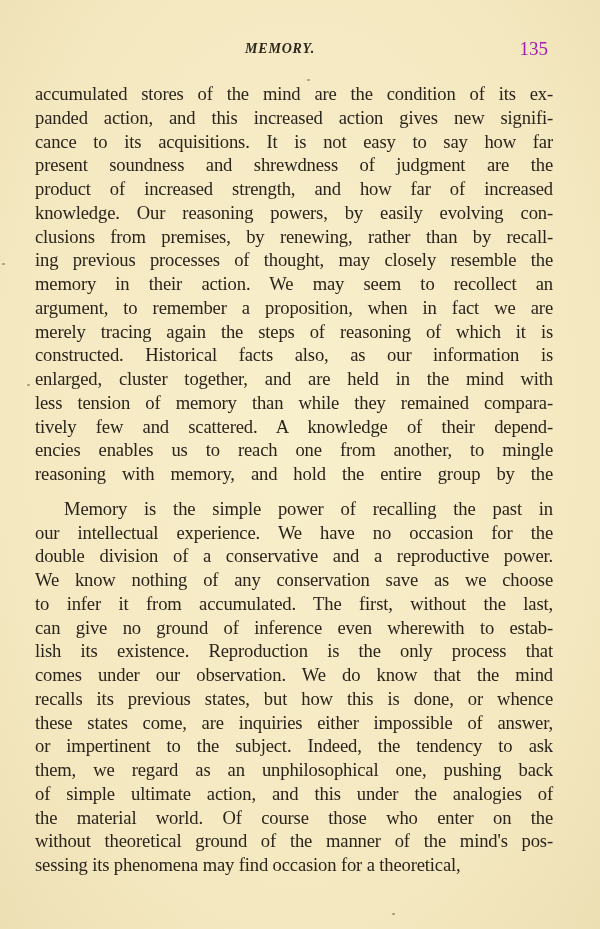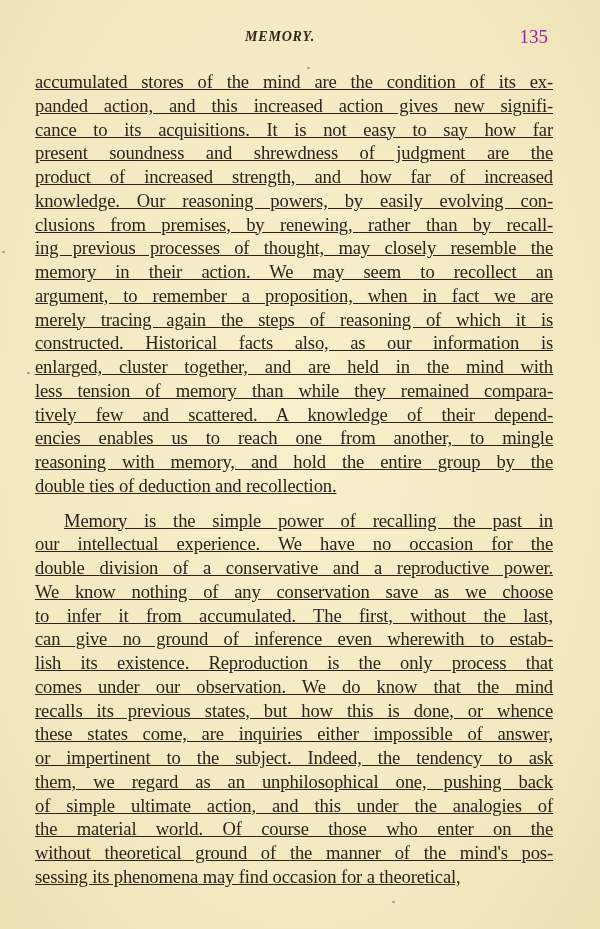--- a/index.html
+++ b/index.html
@@ -12,21 +12,21 @@
       background: #f6ecc6;
       background-image: radial-gradient(ellipse at 50% 45%, #f8efcc 0%, #f4e8c0 70%, #eddfb4 100%);
       overflow: hidden;
       position: relative;
       font-family: "Liberation Serif", "DejaVu Serif", serif;
       color: #2b241c;
     }
     .page {
       position: absolute;
       left: 0;
-      top: 4px;
+      top: 16px;
       width: 600px;
       height: 801px;
     }
     .running-head {
       position: absolute;
       top: 22px;
       left: 35px;
       width: 513px;
       height: 24px;
     }
@@ -45,21 +45,20 @@
       right: 0;
       top: 0;
       font-size: 19px;
       color: #a21caf;
     }
     .body-text {
       position: absolute;
       left: 35px;
       top: 66px;
       width: 518px;
-      text-decoration: underline;
     }
     .line {
       height: 23.75px;
       line-height: 23.75px;
       font-size: 18.6px;
       white-space: nowrap;
       text-align: justify;
       text-align-last: justify;
       letter-spacing: -0.15px;
     }
@@ -100,21 +99,20 @@
         <div class="line">ing previous processes of thought, may closely resemble the</div>
         <div class="line">memory in their action. We may seem to recollect an</div>
         <div class="line">argument, to remember a proposition, when in fact we are</div>
         <div class="line">merely tracing again the steps of reasoning of which it is</div>
         <div class="line">constructed. Historical facts also, as our information is</div>
         <div class="line">enlarged, cluster together, and are held in the mind with</div>
         <div class="line">less tension of memory than while they remained compara-</div>
         <div class="line">tively few and scattered. A knowledge of their depend-</div>
         <div class="line">encies enables us to reach one from another, to mingle</div>
         <div class="line">reasoning with memory, and hold the entire group by the</div>
-        <div class="line last">double ties of deduction and recollection.</div>
       </div>
       <div>
         <div class="line indent">Memory is the simple power of recalling the past in</div>
         <div class="line">our intellectual experience. We have no occasion for the</div>
         <div class="line">double division of a conservative and a reproductive power.</div>
         <div class="line">We know nothing of any conservation save as we choose</div>
         <div class="line">to infer it from accumulated. The first, without the last,</div>
         <div class="line">can give no ground of inference even wherewith to estab-</div>
         <div class="line">lish its existence. Reproduction is the only process that</div>
         <div class="line">comes under our observation. We do know that the mind</div>

